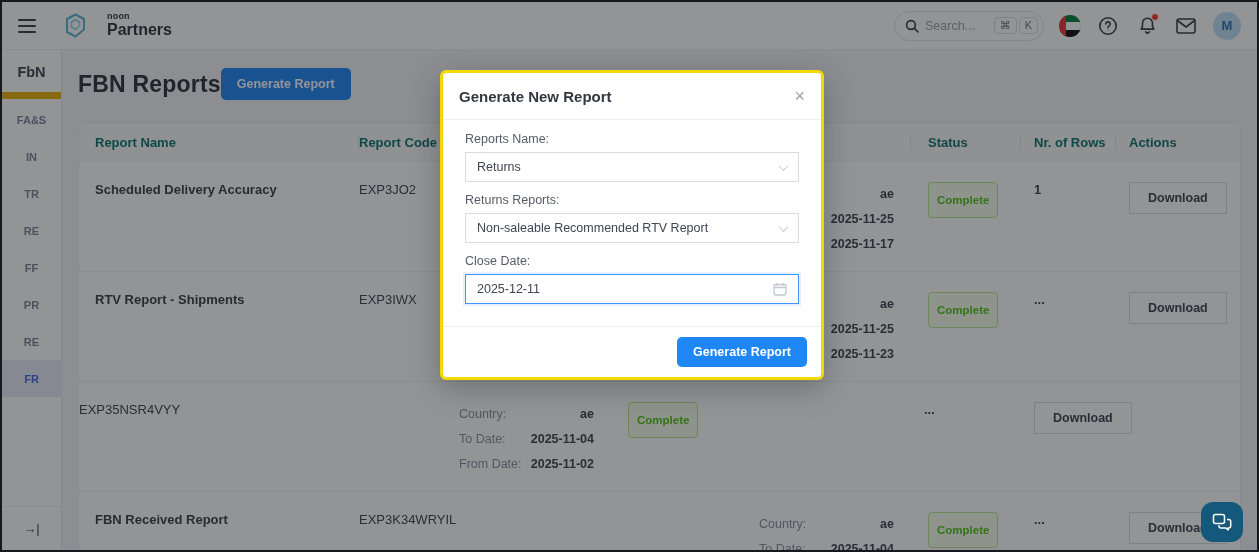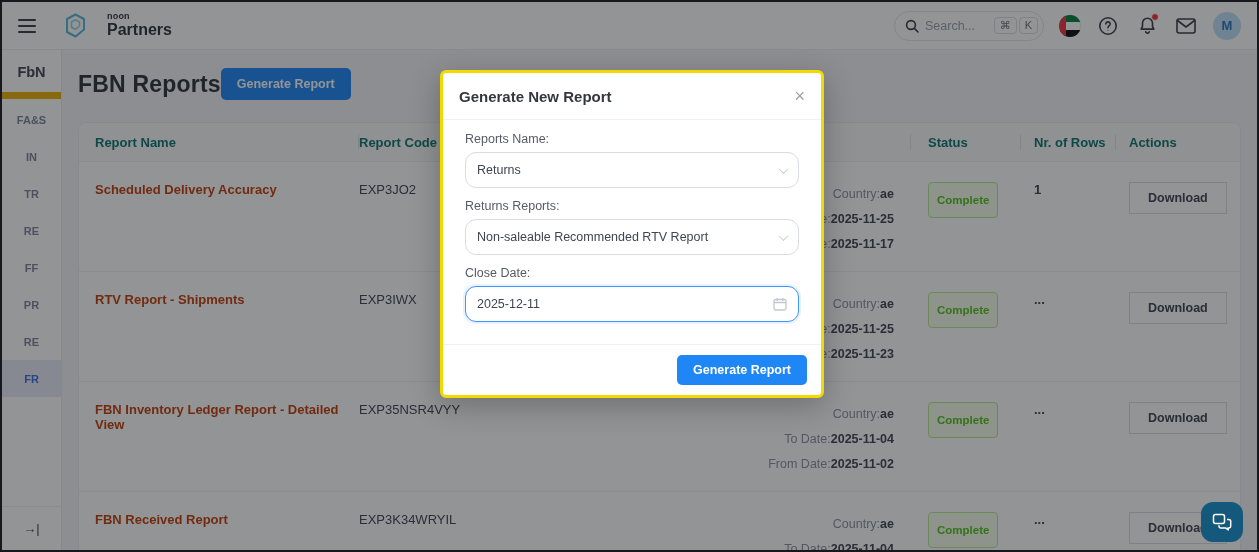--- a/index.html
+++ b/index.html
@@ -80,24 +80,24 @@
   
   .card { background:#fff; border:1px solid #ececf0; border-radius:8px; height:440px; overflow:hidden; }
   .tgrid { display:grid; grid-template-columns:280px 252px 300px 110px 95px 1fr; }
   .thead { background:#f8f9fa; height:38px; align-items:center; border-radius:8px 8px 0 0; }
   .th { position:relative; font-size:13px; font-weight:700; color:#0f766e; height:100%; display:flex; align-items:center; }
   .th:not(:last-child)::after { content:""; position:absolute; right:0; top:11px; width:1px; height:16px; background:#e2e4e9; }
   .cell-pad { padding-left:16px; }
   .cell-pad-s { padding-left:17px; }
   .cell-pad-xs { padding-left:13px; }
   .trow { border-top:1px solid #f0f0f2; min-height:95px; padding:20px 0 14px; align-items:start; }
-  .name-cell { font-size:13px; font-weight:600; color:#c2410c; padding-left:16px; padding-right:10px; }
+  .name-cell { font-size:13px; font-weight:600; color:#404040; padding-left:16px; padding-right:10px; }
   .code-cell { font-size:13px; font-weight:500; color:#404553; }
   .params { width:152px; margin-left:auto; padding-right:17px; }
-  .param-line { display:flex; justify-content:flex-end; line-height:25px; font-size:12.5px; }
+  .param-line { display:flex; justify-content:space-between; line-height:25px; font-size:12.5px; }
   .param-label { color:#8a90a3; }
   .param-value { color:#404553; font-weight:600; }
   .tag-success {
     display:inline-block; font-size:11.5px; font-weight:600; color:#52c41a;
     background:#f6ffed; border:1px solid #b7eb8f; border-radius:4px; padding:11px 8px;
   }
   .rows-cell { font-size:13px; font-weight:600; }
   .btn-download {
     background:#fff; border:1px solid #d9dce3; border-radius:0; color:#404553;
     font-size:12.5px; font-weight:600; padding:8px 18px; cursor:pointer;
@@ -113,21 +113,21 @@
   .modal-head {
     display:flex; align-items:center; justify-content:space-between;
     padding:14px 16px; border-bottom:1px solid #f0f0f2;
   }
   .modal-title { font-size:15px; font-weight:700; color:#33373f; }
   .modal-close { font-size:18px; color:#9aa0ab; cursor:pointer; line-height:1; }
   .modal-body { padding:12px 22px 8px; }
   .fgroup { margin-bottom:11px; }
   .flabel { font-size:12.5px; color:#565b68; margin-bottom:6px; }
   .select, .date-input {
-    height:36px; border:1px solid #d9dce3; border-radius:11px; background:#fff;
+    height:30px; border:1px solid #d9dce3; border-radius:0; background:#fff;
     display:flex; align-items:center; justify-content:space-between;
     padding:0 11px; font-size:12.5px; color:#404553; cursor:pointer;
   }
   .chev { width:7px; height:7px; border-right:1.5px solid #c9ccd4; border-bottom:1.5px solid #c9ccd4; transform:rotate(45deg) translate(-1px,-1px); }
   .date-input { border:1.5px solid #4096ff; box-shadow:0 0 0 2px rgba(64,150,255,.12); }
   .modal-foot { border-top:1px solid #f0f0f2; padding:10px 14px; display:flex; justify-content:flex-end; }
   .modal-foot .btn-primary { padding:8px 16px; }
   
   .chat-fab {
     position:absolute; right:14px; bottom:8px; width:42px; height:40px;
@@ -275,21 +275,20 @@
                 <span class="param-label">From Date:</span>
                 <span class="param-value">2025-11-23</span>
               </div>
           </div>
           <div class="cell-pad-s"><span class="tag-success">Complete</span></div>
           <div class="rows-cell cell-pad-xs">...</div>
           <div class="cell-pad-xs"><button class="btn-download">Download</button></div>
         </div>
 
         <div class="tgrid trow">
-          <div class="name-cell">FBN Inventory Ledger Report - Detailed View</div>
           <div class="code-cell">EXP35NSR4VYY</div>
           <div class="params">
             <div class="param-line">
                 <span class="param-label">Country:</span>
                 <span class="param-value">ae</span>
               </div>
             <div class="param-line">
                 <span class="param-label">To Date:</span>
                 <span class="param-value">2025-11-04</span>
               </div>

